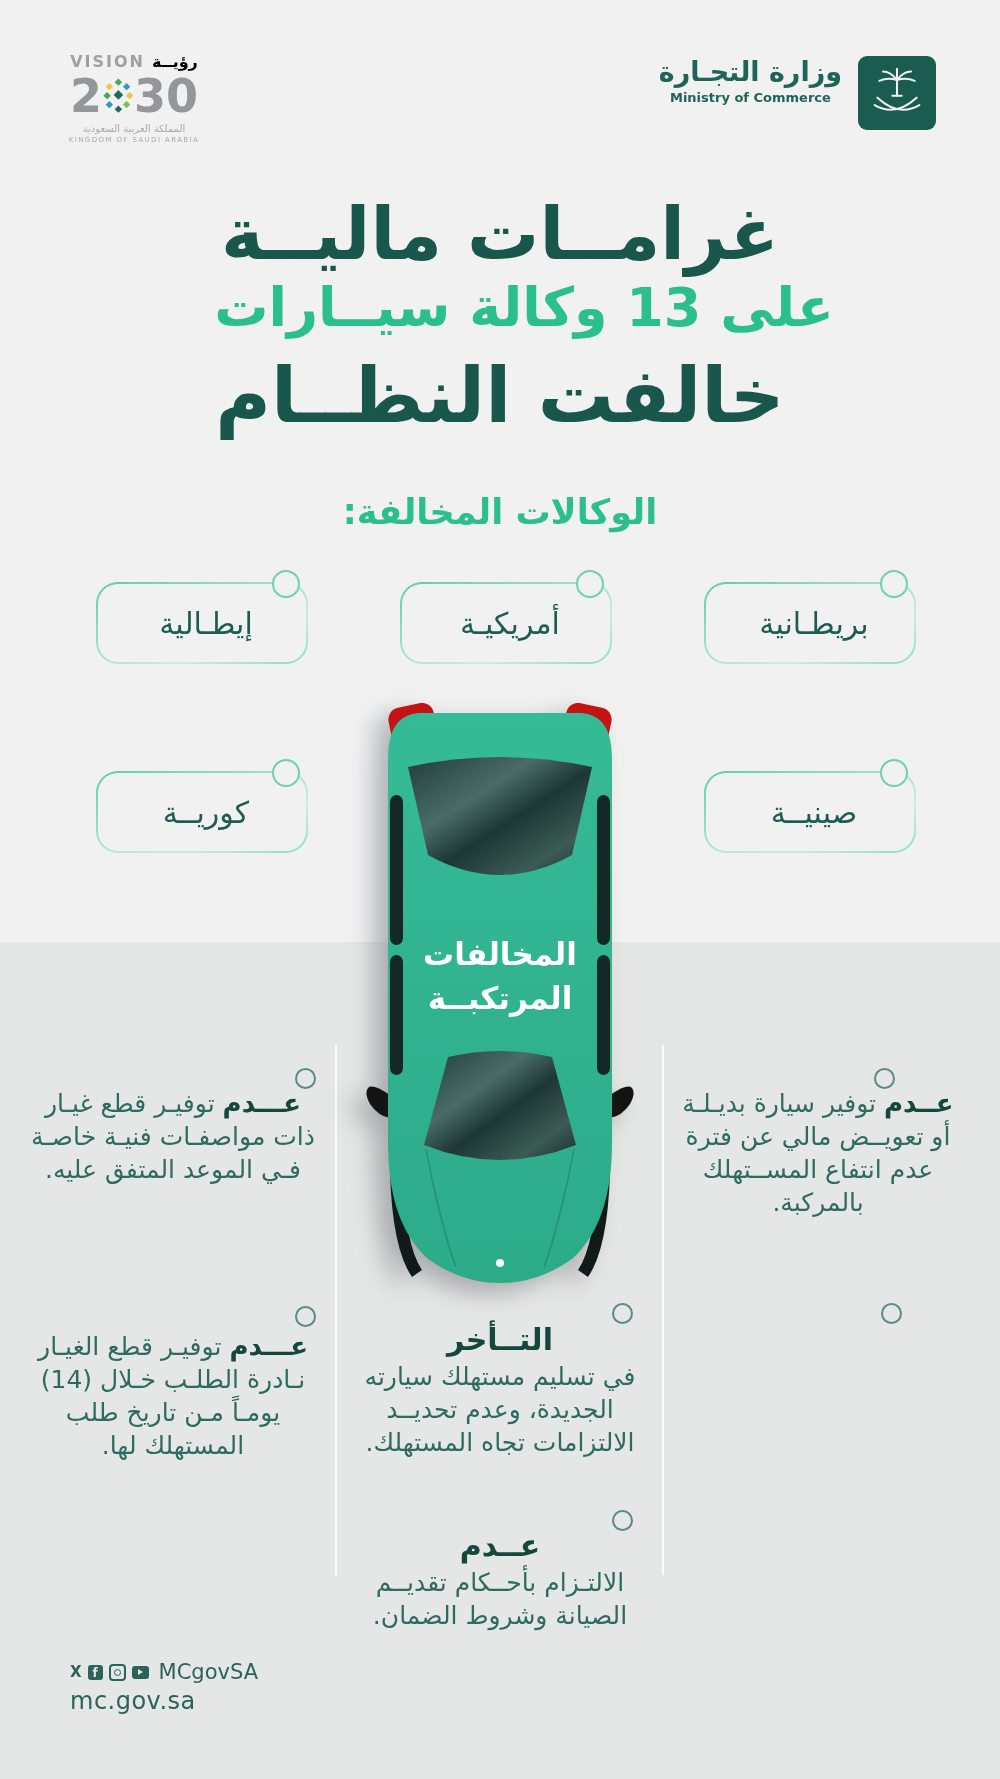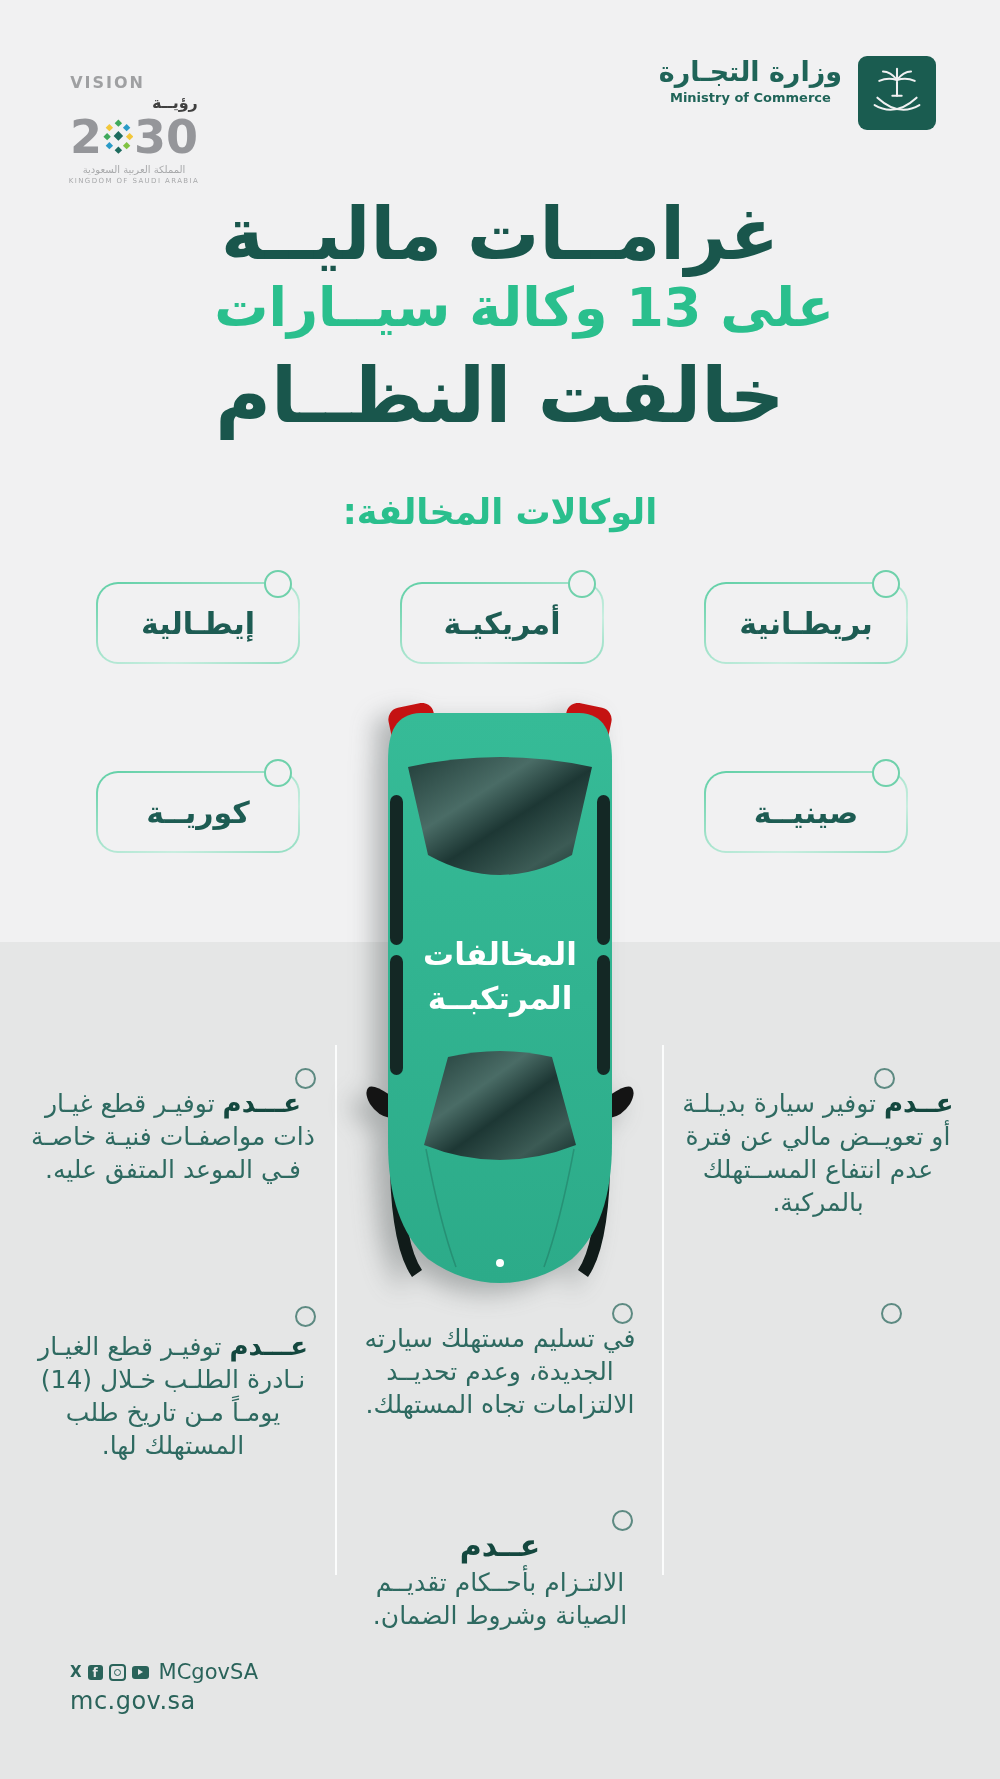--- a/index.html
+++ b/index.html
@@ -6,21 +6,21 @@
   .canvas{position:relative;width:1000px;height:1779px;overflow:hidden;
     background:#f1f1f2;direction:rtl;font-family:"DejaVu Sans",sans-serif;margin:0 auto;}
   .bg-bottom{position:absolute;left:0;top:942px;width:1000px;height:837px;background:#e5e6e6;}
   .divider{position:absolute;top:1045px;width:2px;height:530px;background:rgba(255,255,255,.85);}
   .divider.d-left{left:335px}.divider.d-right{left:662px}
 
   
   .vision{position:absolute;left:64px;top:52px;width:140px;text-align:center;color:#9b9c9e;}
   .vision .row1{display:flex;direction:ltr;justify-content:center;align-items:center;gap:7px;font-size:16px;}
   .vision .row1 .lat{letter-spacing:2px;font-weight:bold;color:#9fa0a2;}
-  .vision .row1 .arb{font-weight:bold;color:#404040;margin-top:41px;}
+  .vision .row1 .arb{font-weight:bold;color:#000000;}
   .vision .row2{display:flex;direction:ltr;justify-content:center;align-items:center;font-size:46px;font-weight:bold;color:#95969a;line-height:46px;margin-top:2px;}
   .vision .row3{font-size:10px;color:#a8a9ab;margin-top:4px;}
   .vision .row4{font-size:7px;letter-spacing:1.4px;color:#a8a9ab;margin-top:2px;direction:ltr;}
   .ministry{position:absolute;right:64px;top:56px;display:flex;gap:16px;}
   .ministry .m-emblem{width:78px;height:74px;background:#1a5c50;border-radius:9px;display:flex;align-items:center;justify-content:center;flex:0 0 auto;}
   .ministry .m-text{text-align:center;color:#1f6458;}
   .ministry .m-ar{font-size:27px;font-weight:bold;}
   .ministry .m-en{font-size:13px;font-weight:bold;margin-top:3px;direction:ltr;}
 
   
@@ -29,21 +29,21 @@
   .t2{top:270px;font-size:54px;line-height:76px;font-weight:bold;color:#2abf8d;padding-left:24px;}
   .t3{top:346px;font-size:76px;line-height:100px;font-weight:800;color:#19564c;}
   .subtitle{top:488px;font-size:35px;line-height:48px;font-weight:bold;color:#2abf8d;}
 
   
   .badge{position:absolute;width:200px;height:78px;border-radius:22px;
     background:linear-gradient(#f1f1f2,#f1f1f2) padding-box,
                linear-gradient(160deg,#5ecfa5,#c9eee0 70%,#8edcbf) border-box;
     border:2px solid transparent;
     display:flex;align-items:center;justify-content:center;
-    color:#1d5c53;font-size:30px;font-weight:bold;}
+    color:#1d5c53;font-size:30px;font-weight:normal;padding-left:8px;}
   .badge .ring{position:absolute;top:-14px;right:6px;width:24px;height:24px;border-radius:50%;
     border:2px solid #6fd1ab;background:#f1f1f2;}
   .b-r1{top:582px}.b-r2{top:771px}
   .b-col-right{left:704px}.b-col-center{left:400px}.b-col-left{left:96px}
 
   
   .car{position:absolute;left:360px;top:703px;width:280px;height:585px;}
   .car svg{filter:drop-shadow(-14px 10px 12px rgba(70,80,78,.38));}
   .roof-text{font-family:"DejaVu Sans",sans-serif;font-weight:bold;fill:#ffffff;font-size:31px;}
 
@@ -203,20 +203,21 @@
   </div>
 
   <div class="vblock" style="left:28px;top:1087px;width:290px;">
     <b>عـــدم</b> <span>توفيـر قطع غيـار ذات مواصفـات فنيـة خاصـة فـي الموعد المتفق عليه.</span>
   </div>
   <div class="vblock" style="left:28px;top:1330px;width:290px;">
     <b>عـــدم</b> <span>توفيـر قطع الغيـار نـادرة الطلـب خـلال (14) يومـاً مـن تاريخ طلب المستهلك لها.</span>
   </div>
 
   <div class="vblock" style="left:350px;top:1322px;width:300px;">
+    <div class="c-title">التــأخر</div>
     <div>في تسليم مستهلك سيارته الجديدة، وعدم تحديــد الالتزامات تجاه المستهلك.</div>
   </div>
   <div class="vblock" style="left:350px;top:1528px;width:300px;">
     <div class="c-title">عــدم</div>
     <div>الالتـزام بأحــكام تقديــم الصيانة وشروط الضمان.</div>
   </div>
 
   <div class="footer">
     <div class="f-row1">
       <span class="icon-x">X</span>

